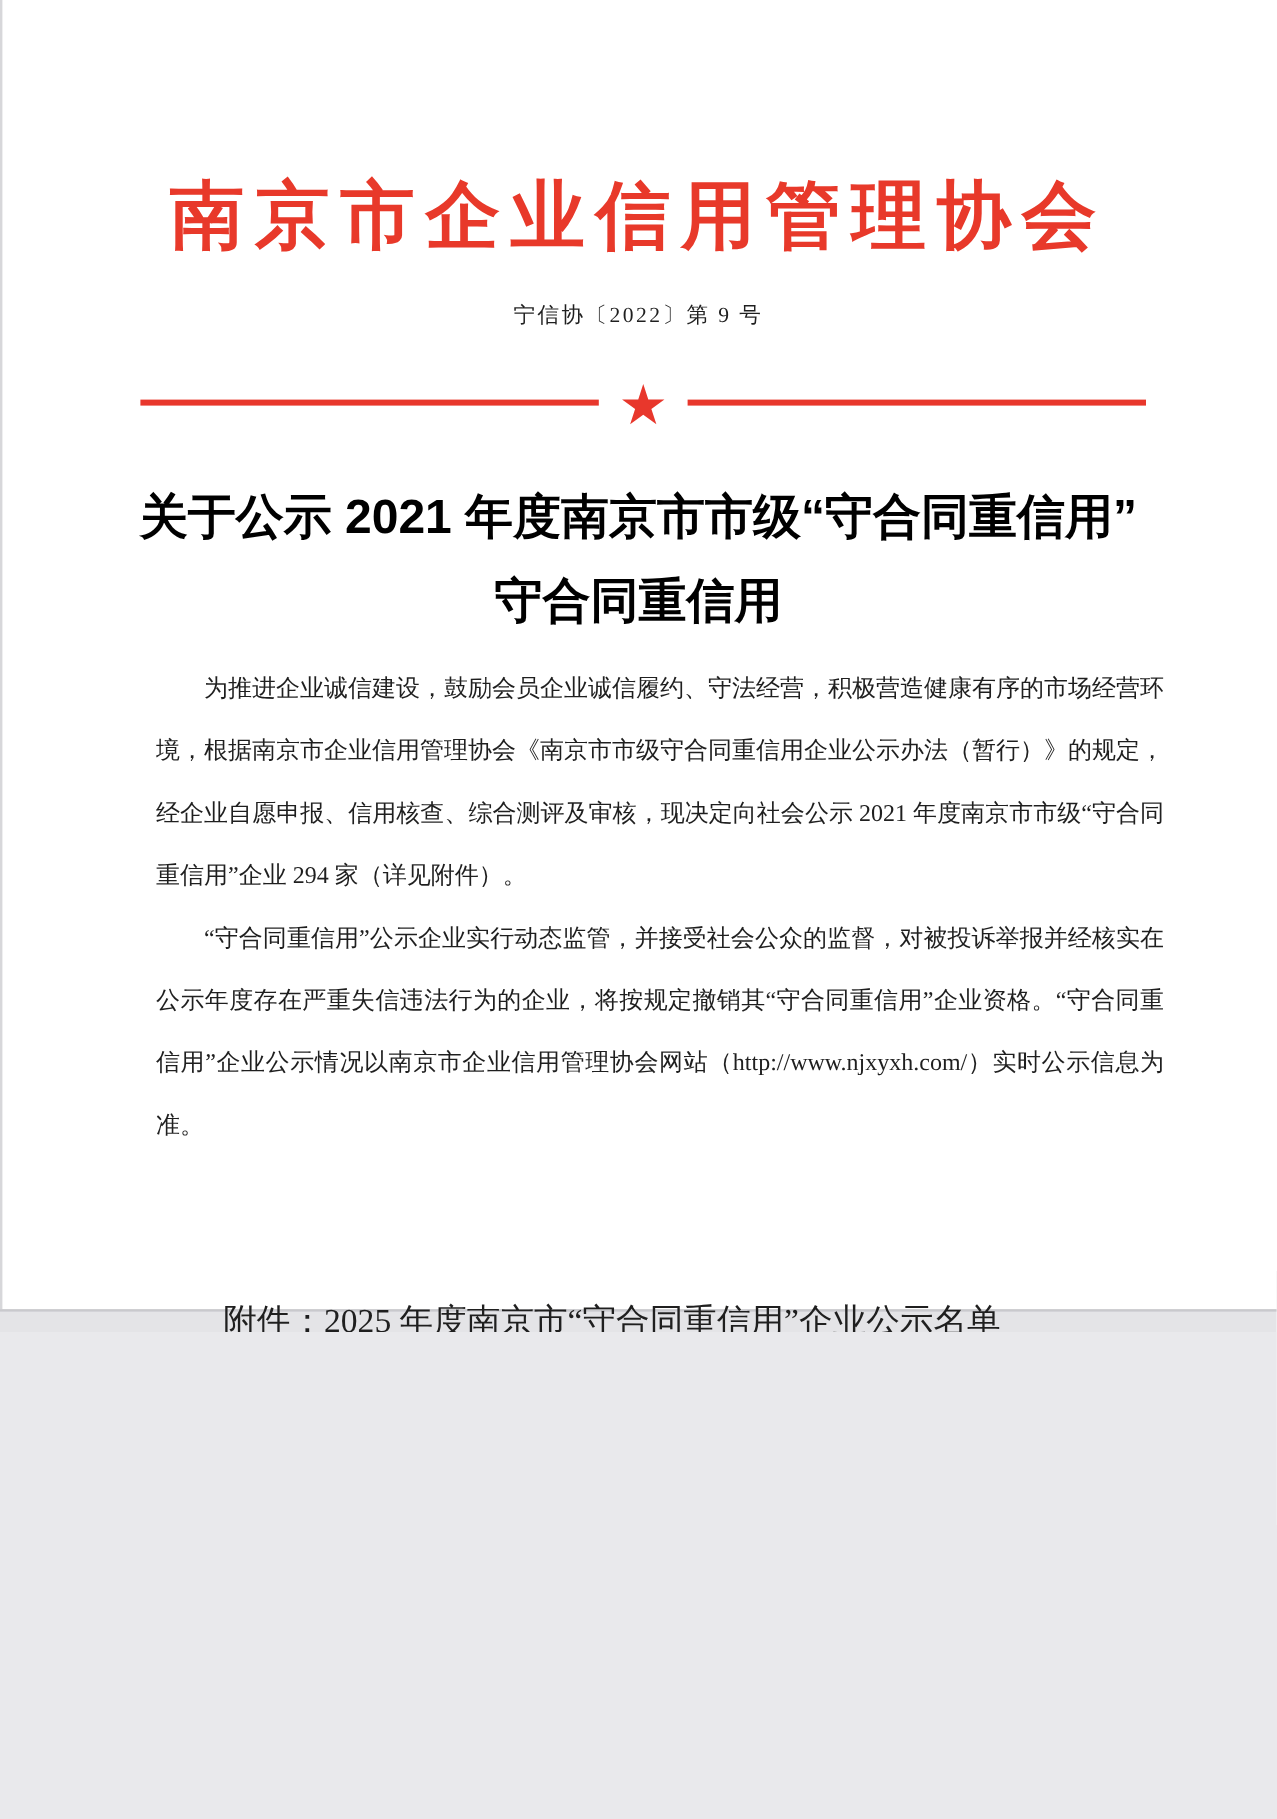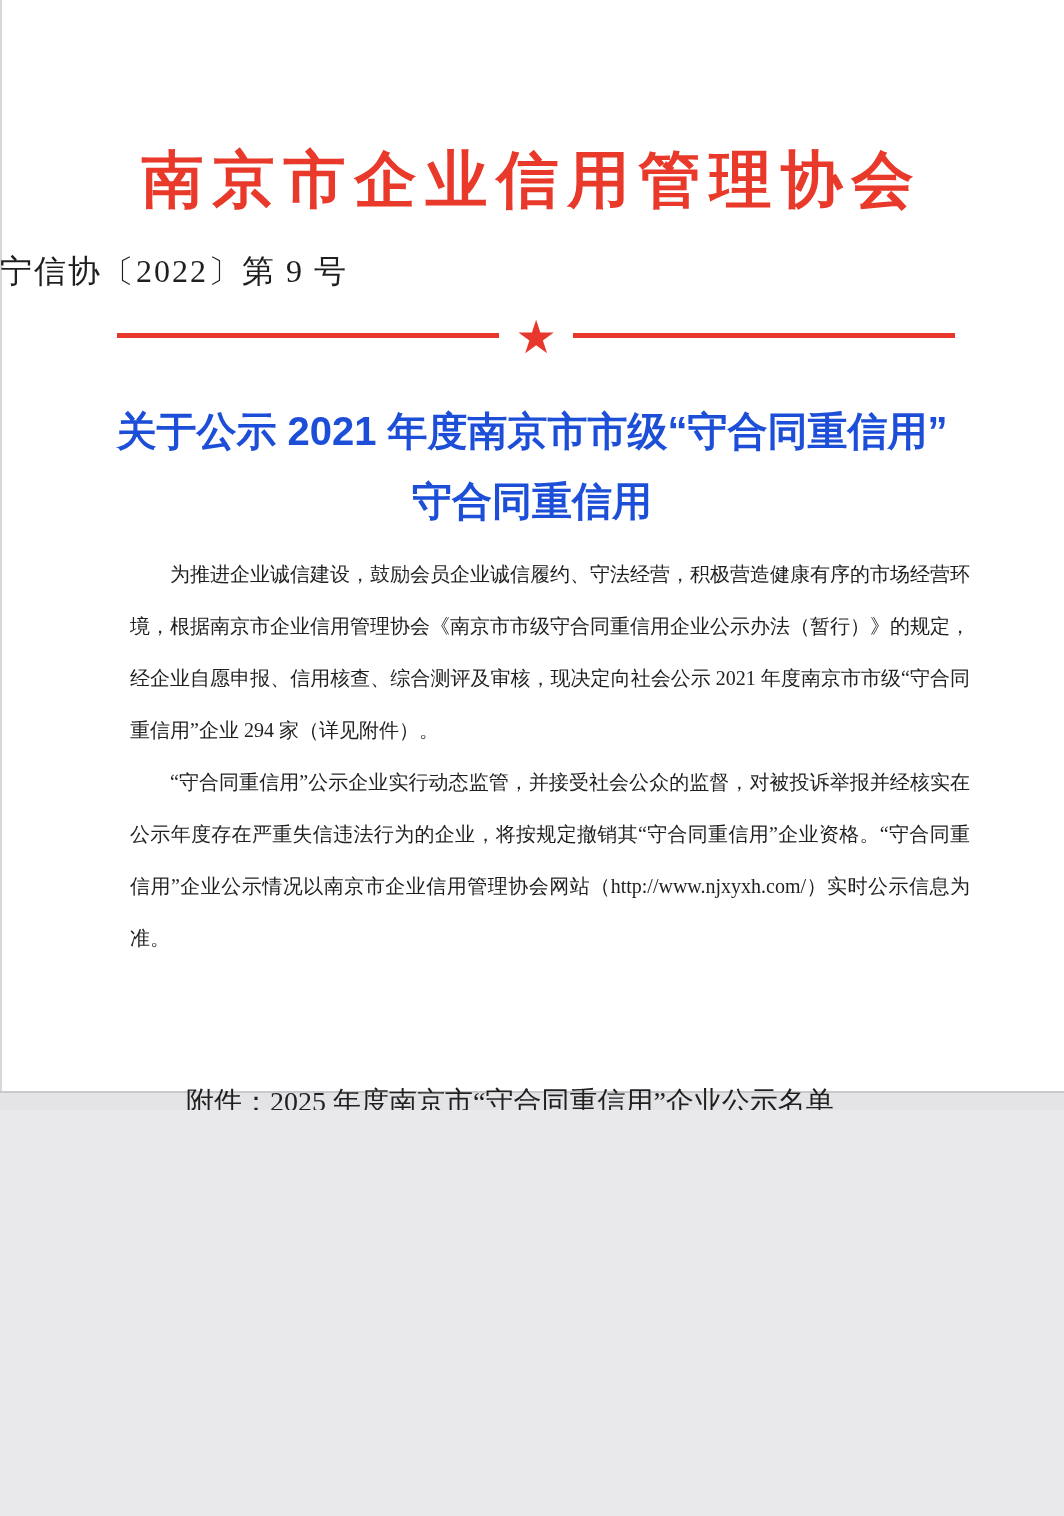--- a/index.html
+++ b/index.html
@@ -29,22 +29,22 @@
     font-family: "Liberation Sans", "DejaVu Sans", sans-serif;
     font-weight: 700;
     font-size: 62px;
     letter-spacing: 9px;
     color: #e8392a;
     white-space: nowrap;
   }
 
   .doc-number {
     position: absolute; top: 250px; left: 0; width: 100%;
-    text-align: left;
-    font-size: 32px;
+    text-align: center;
+    font-size: 18px;
     letter-spacing: 2px;
   }
 
   .divider {
     position: absolute; top: 312px; left: 117px; width: 838px; height: 46px;
     display: flex; align-items: center; gap: 16px;
   }
   .divider .line { flex: 1; height: 5px; background: #e8372c; }
   .divider .star {
     color: #e8372c; font-size: 46px; line-height: 1;
@@ -52,21 +52,21 @@
     transform: translateY(2px);
   }
 
   .notice-title {
     position: absolute; top: 396px; left: 80px; width: 904px;
     text-align: center;
     font-family: "Liberation Sans", "DejaVu Sans", sans-serif;
     font-weight: 700;
     font-size: 40px;
     line-height: 70px;
-    color: #1d4ed8;
+    color: #000000;
   }
 
   .body-text {
     position: absolute; top: 548px; left: 130px; width: 840px;
     font-size: 20px;
     line-height: 52px;
     text-align: justify;
   }
   .body-text p { margin: 0; text-indent: 2em; }
 

